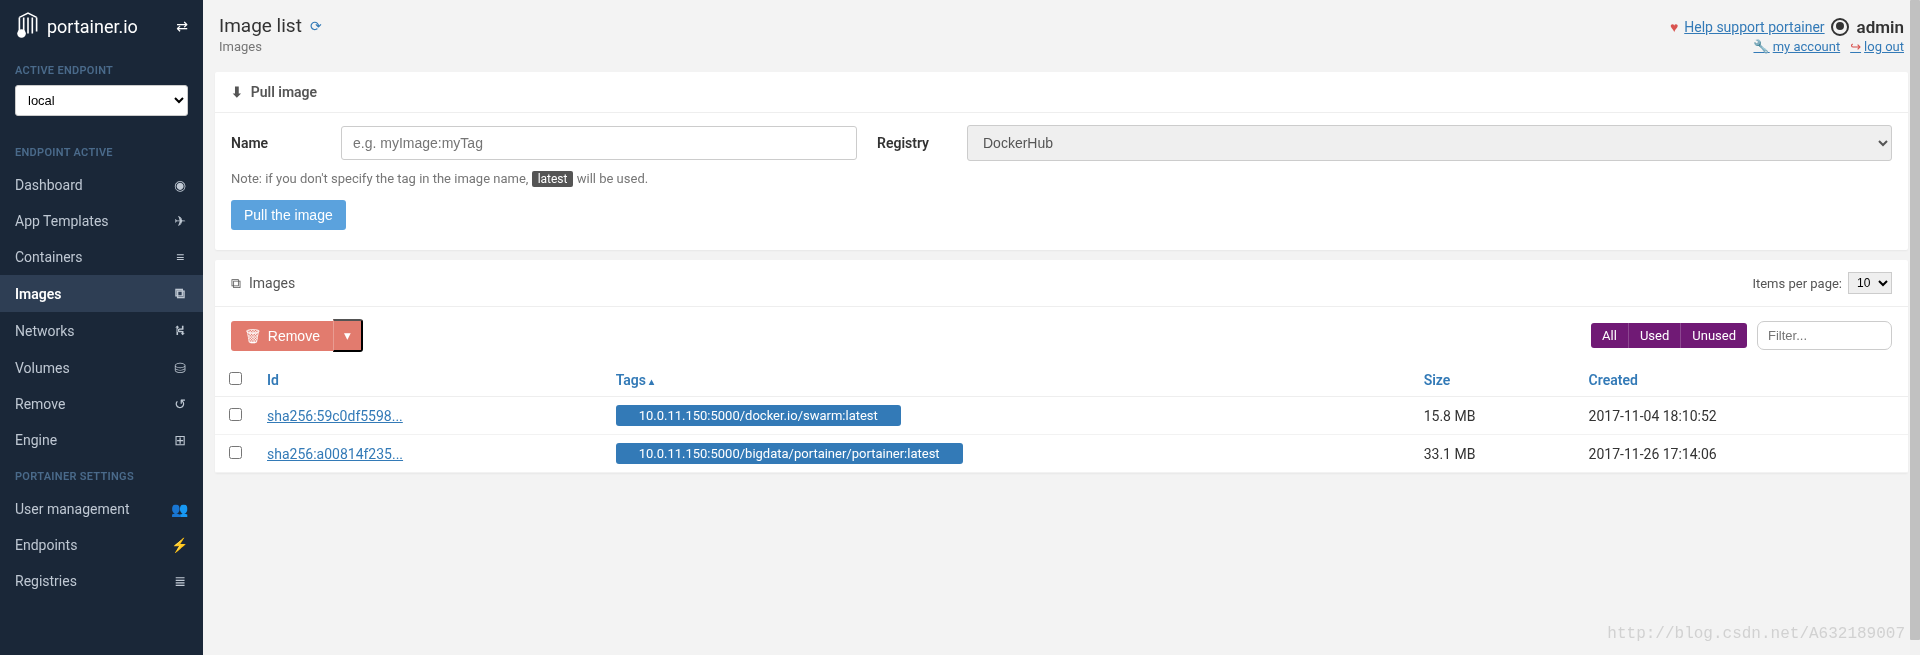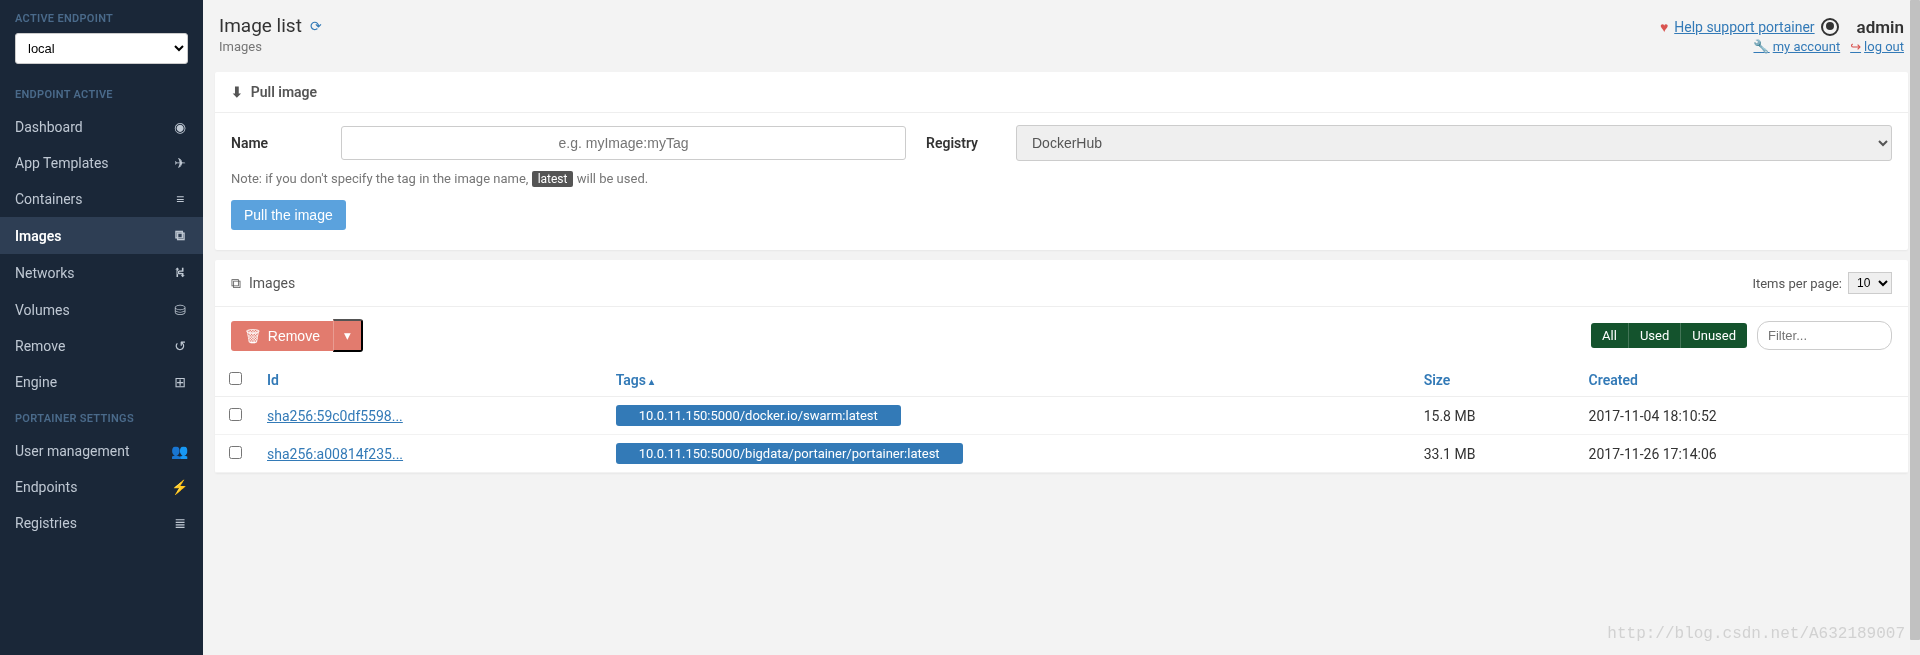--- a/index.html
+++ b/index.html
@@ -7,75 +7,75 @@
     .app { display: flex; min-height: 655px; }
     
     
     .sidebar { width: 203px; background: #1a2738; color: #fff; flex-shrink: 0; }
     .logo-area { padding: 12px 15px; display: flex; justify-content: space-between; align-items: center; }
     .logo { display: flex; align-items: center; gap: 6px; }
     .logo svg { width: 26px; height: 28px; }
     .logo-text { font-size: 18px; color: #fff; font-weight: 400; }
     .swap-icon { color: #fff; cursor: pointer; }
     .section-label { color: #4a6a8a; font-size: 11px; letter-spacing: 0.3px; font-weight: 600; padding: 12px 15px 8px; }
-    .endpoint-select { margin: 0 15px 12px; }
+    .endpoint-select { margin: 0 15px 18px; }
     .endpoint-select select { width: 100%; padding: 6px 8px; border-radius: 3px; border: 1px solid #ccc; font-size: 13px; background: #fff; }
     .nav-item { display: flex; align-items: center; justify-content: space-between; padding: 10px 15px; color: #bfc8d3; cursor: pointer; font-size: 14px; }
     .nav-item.active { background: #2e3e54; color: #fff; font-weight: 600; }
     .nav-item .nav-label { flex: 1; }
     .nav-item .nav-icon { width: 16px; color: #bfc8d3; display: flex; justify-content: center; }
     
     
     .main { flex: 1; padding: 10px 12px; min-width: 0; }
     .page-header { display: flex; justify-content: space-between; align-items: flex-end; margin-bottom: 10px; padding: 4px 4px 8px; }
     .page-title-block .title-row { display: flex; align-items: center; gap: 8px; }
     .page-title { font-size: 19px; color: #333; font-weight: 400; }
     .refresh-icon { color: #337ab7; cursor: pointer; }
     .subtitle { font-size: 13px; color: #767676; margin-top: 2px; }
     .header-right { text-align: right; }
     .support-line { display: flex; align-items: center; gap: 6px; justify-content: flex-end; }
     .heart-icon { color: #d9534f; }
     .support-link { color: #337ab7; font-size: 14px; }
-    .user-chip { display: flex; align-items: center; gap: 18px; font-size: 17px; font-weight: 600; }
+    .user-chip { display: flex; align-items: center; gap: 8px; font-size: 17px; font-weight: 600; }
     .user-chip .avatar { width: 18px; height: 18px; border: 2px solid #333; border-radius: 50%; display: inline-flex; align-items: center; justify-content: center; }
     .avatar::after { content: ""; width: 8px; height: 8px; background: #333; border-radius: 50%; display: block; margin-top: -2px; }
     .user-links { margin-top: 2px; font-size: 13px; display: flex; gap: 10px; justify-content: flex-end; }
     .user-links a { color: #337ab7; text-decoration: underline; display: flex; align-items: center; gap: 3px; }
     .signout-icon { color: #d9534f; }
     
     
     .panel { background: #fff; border-radius: 2px; margin-bottom: 10px; box-shadow: 0 1px 2px rgba(0,0,0,0.05); }
     .panel-header { padding: 12px 16px; border-bottom: 1px solid #eee; display: flex; align-items: center; gap: 8px; color: #555; font-size: 14px; font-weight: 600; }
     .panel-header.with-pager { justify-content: space-between; font-weight: 400; }
     .panel-body { padding: 12px 16px 20px; }
     
     
     .form-row { display: flex; align-items: center; gap: 20px; margin-bottom: 10px; }
     .form-label { width: 90px; font-weight: 600; color: #333; font-size: 14px; }
     .form-input, .form-select { flex: 1; padding: 8px 11px; border: 1px solid #ccc; border-radius: 3px; font-size: 14px; color: #555; }
-    .form-group-name { flex: 0 0 auto; width: 565px; text-align: center; }
+    .form-group-name { flex: 0 0 auto; width: 516px; }
     .form-group-registry { flex: 1; }
     .note { color: #767676; font-size: 13px; margin: 6px 0 14px; }
     .note .badge { background: #555; color: #fff; padding: 1px 6px; border-radius: 2px; font-size: 12px; }
     .btn { display: inline-flex; align-items: center; gap: 6px; padding: 7px 13px; border: none; border-radius: 3px; font-size: 14px; cursor: pointer; }
     .btn-primary { background: #5ba2dd; color: #fff; }
     .btn-danger { background: #e27b6e; color: #fff; }
     .btn-danger-drop { background: #e27b6e; color: #fff; padding: 7px 10px; border-left: 1px solid rgba(255,255,255,0.25); border-radius: 0 3px 3px 0; }
     .btn-danger.main { border-radius: 3px 0 0 3px; }
     
     
     .pager { font-size: 13px; color: #555; display: flex; align-items: center; gap: 6px; }
     .pager select { padding: 2px 4px; border: 1px solid #ccc; font-size: 12px; }
     .toolbar { padding: 12px 16px; display: flex; justify-content: space-between; align-items: center; }
     .toolbar-left { display: flex; align-items: center; }
     .toolbar-right { display: flex; align-items: center; gap: 10px; }
-    .filter-pills { display: flex; background: #14532d; border-radius: 3px; overflow: hidden; }
+    .filter-pills { display: flex; background: #701a75; border-radius: 3px; overflow: hidden; }
     .filter-pills .pill { padding: 5px 11px; color: #fff; font-size: 13px; cursor: pointer; border-right: 1px solid rgba(255,255,255,0.2); }
     .filter-pills .pill:last-child { border-right: none; }
-    .filter-input { padding: 6px 10px; border: 1px solid #ccc; border-radius: 12px; font-size: 13px; width: 135px; }
+    .filter-input { padding: 6px 10px; border: 1px solid #ccc; border-radius: 7px; font-size: 13px; width: 135px; }
     
     
     table { width: 100%; border-collapse: collapse; }
     th, td { padding: 8px 12px; text-align: left; font-size: 14px; vertical-align: middle; }
     th { color: #337ab7; font-weight: 600; cursor: pointer; border-bottom: 1px solid #eee; }
     th.checkbox-col, td.checkbox-col { width: 40px; text-align: center; }
     td { border-bottom: 1px solid #f2f2f2; }
     .id-link { color: #337ab7; }
     .tag-badge { background: #337ab7; color: #fff; padding: 3px 23px; border-radius: 3px; font-size: 13px; display: inline-block; }
     .sort-caret { font-size: 10px; margin-left: 3px; }
@@ -83,20 +83,30 @@
     .watermark { position: fixed; right: 15px; bottom: 12px; color: #bbb; font-family: "Courier New", monospace; font-size: 16px; opacity: 0.6; pointer-events: none; }
     .scrollbar-track { position: fixed; right: 0; top: 0; width: 10px; height: 655px; background: #f1f1f1; }
     .scrollbar-thumb { position: absolute; top: 0; width: 100%; height: 640px; background: #c1c1c1; border-radius: 1px; }
   </style>
 </head>
 <body>
 
 <div class="app">
 
   <aside class="sidebar">
+    <div class="logo-area">
+      <div class="logo">
+        <svg viewBox="0 0 24 26">
+            <path d="M4 5 L12 1 L20 5 M4 5 L4 18 M8 5 L8 20 M12 5 L12 20 M16 5 L16 20 M20 5 L20 18" stroke="#fff" stroke-width="1.5" fill="none"></path>
+            <circle cx="6" cy="20" r="4" fill="#fff"></circle>
+          </svg>
+        <span class="logo-text">portainer.io</span>
+      </div>
+      <span class="swap-icon">⇄</span>
+    </div>
 
     <div class="section-label">ACTIVE ENDPOINT</div>
     <div class="endpoint-select">
       <select>
         <option>local</option>
       </select>
     </div>
 
     <div class="section-label">ENDPOINT ACTIVE</div>
 

